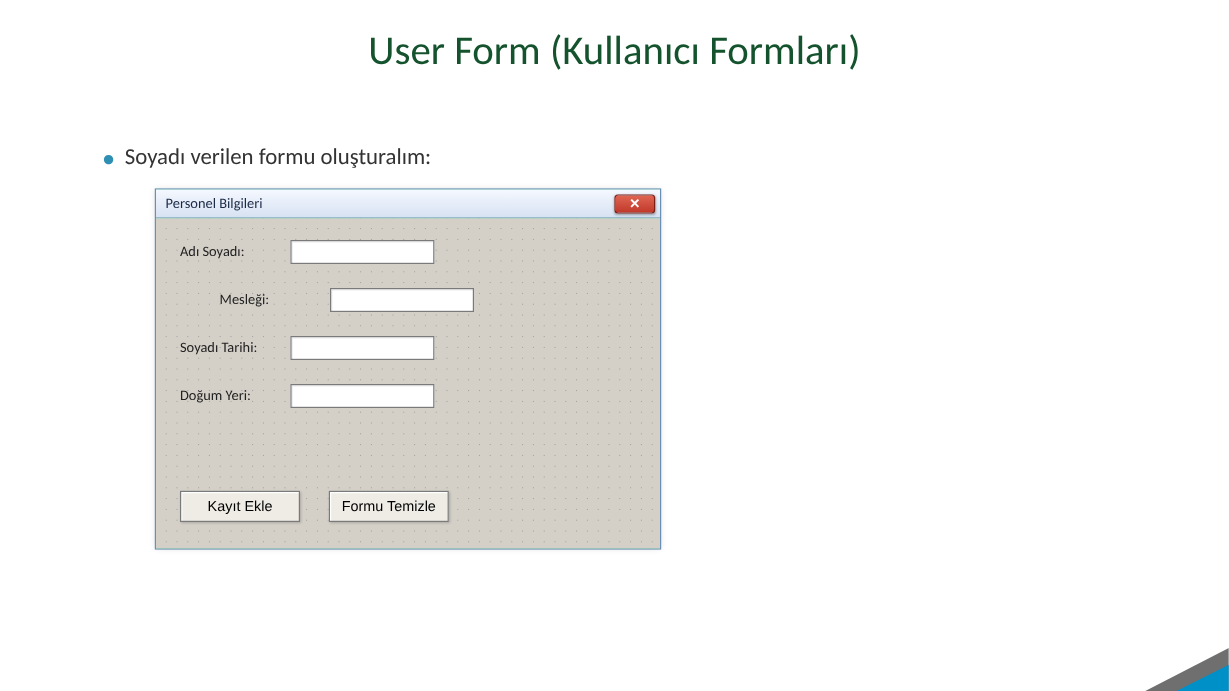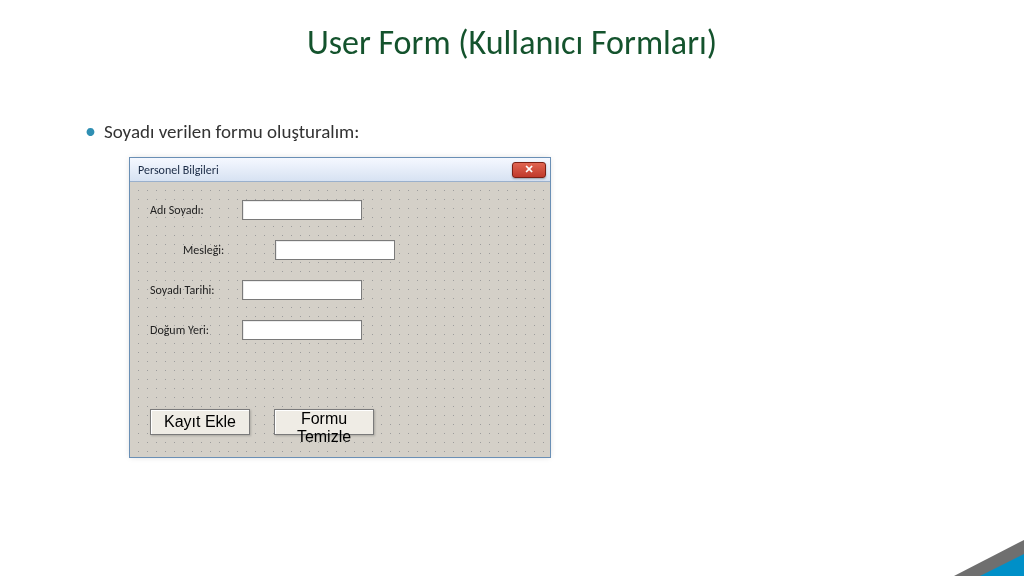--- a/index.html
+++ b/index.html
@@ -83,21 +83,21 @@
     background: #fff;
     font-size: 12px; padding: 0 4px;
     box-shadow: inset 1px 1px 0 rgba(0,0,0,.08);
   }
   .btnbar {
     position: absolute; left: 20px; bottom: 22px;
     display: flex; gap: 24px;
   }
   .vb-btn {
     width: 100px; height: 26px;
-    font-size: 16px;
+    font-size: 12px;
     background: #efece5;
     border: 1px solid #7a7a7a;
     box-shadow: 1px 1px 0 #fff inset, 1px 1px 2px rgba(0,0,0,.2);
     cursor: pointer;
   }
 </style>
 </head>
 <body>
 
 <div class="stripe s1"></div>

